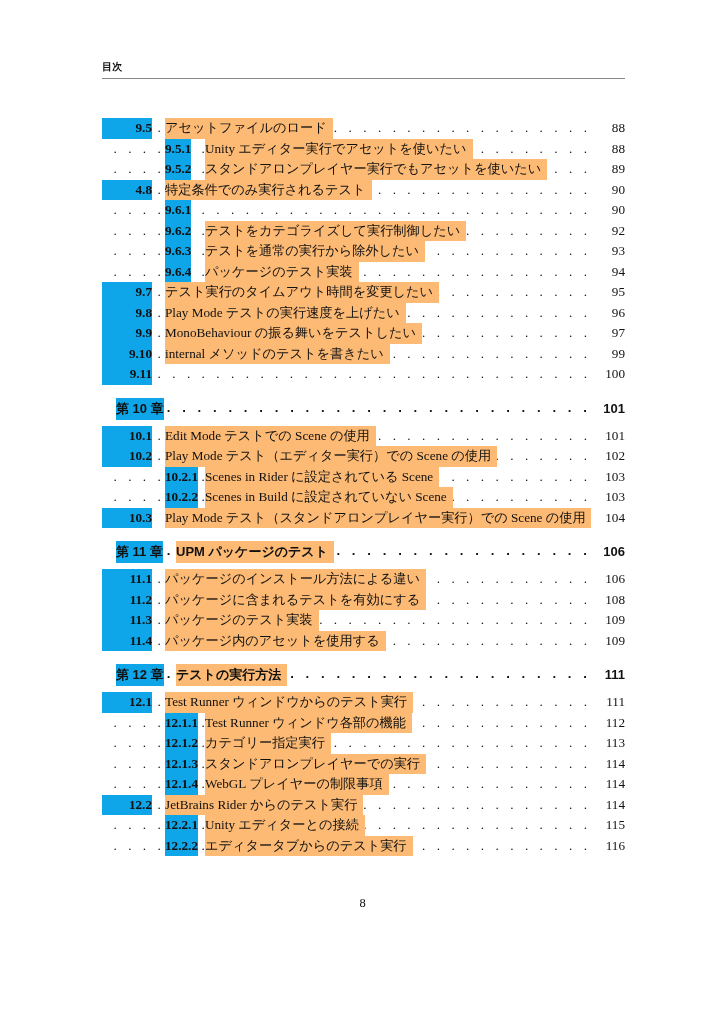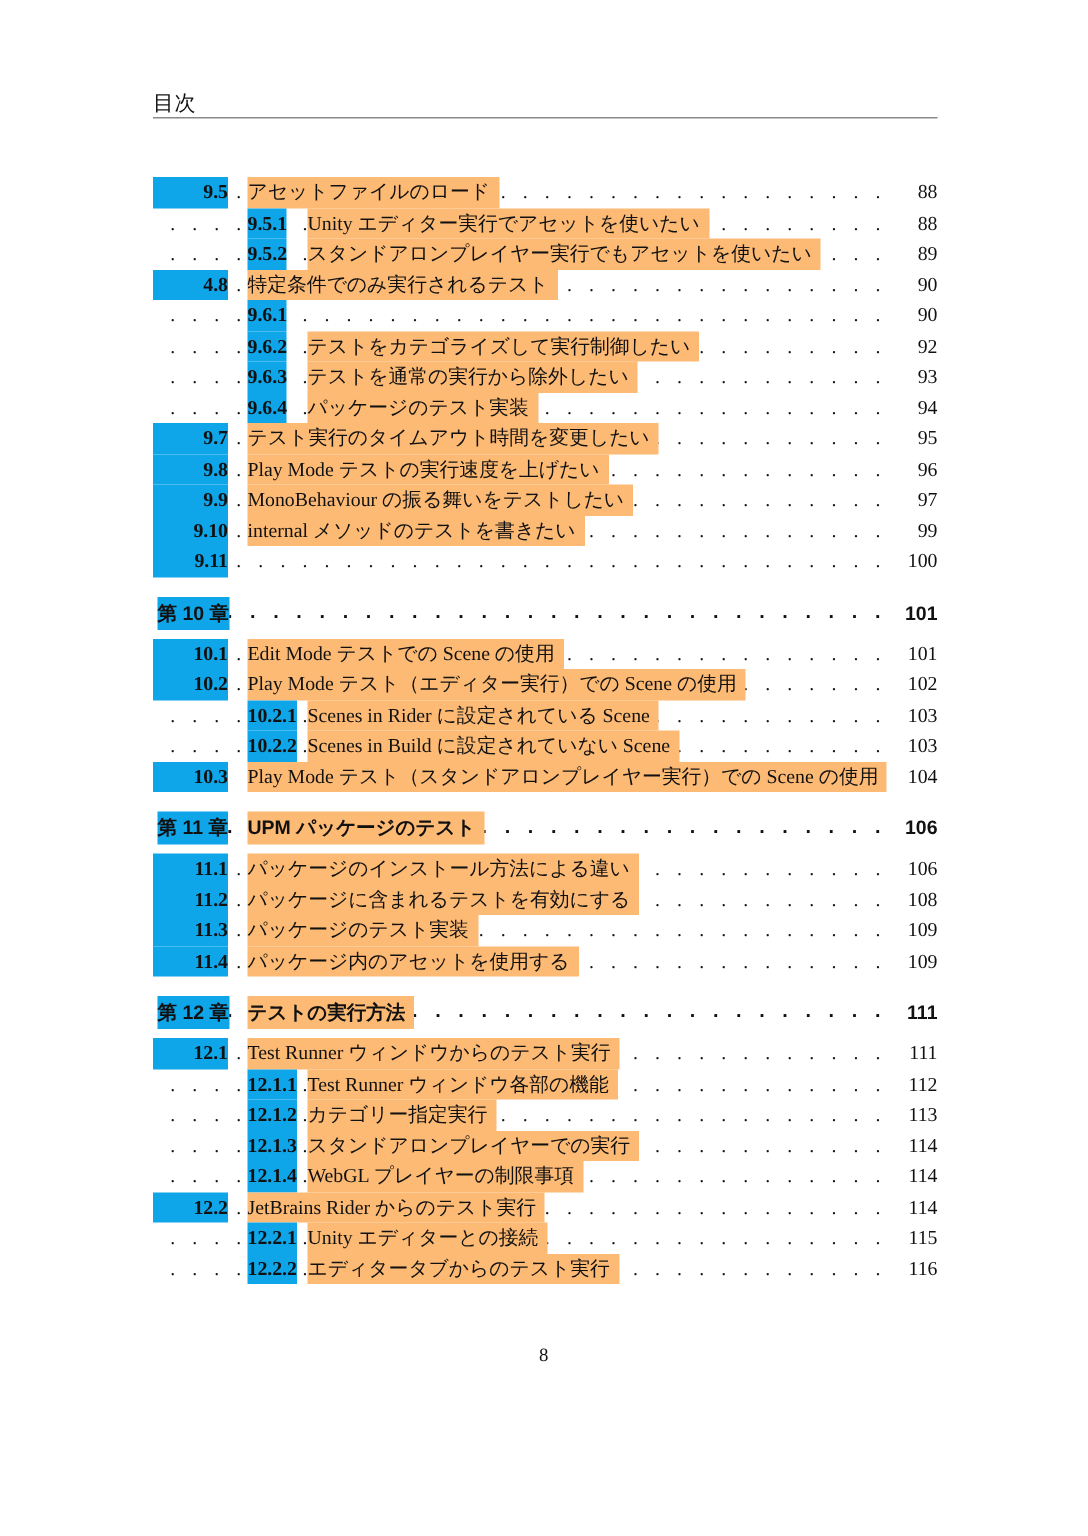--- a/index.html
+++ b/index.html
@@ -29,22 +29,22 @@
     left: 102px;
     top: 60px;
     width: 523px;
     height: 22px;
   }
   .header-title {
     position: absolute;
     left: 0;
     top: 0;
     font-family: "Liberation Sans", "DejaVu Sans", sans-serif;
-    font-weight: normal;
-    font-size: 14px;
+    font-weight: bold;
+    font-size: 10px;
     letter-spacing: 0.3px;
     color: #111111;
     background: #ffffff;
     padding-right: 4px;
     z-index: 2;
   }
   .header-rule {
     position: absolute;
     left: 0;
     bottom: 3px;
@@ -72,20 +72,21 @@
 
   
   .row.chapter {
     font-family: "Liberation Sans", "DejaVu Sans", sans-serif;
     font-weight: bold;
     font-size: 13px;
     height: 22px;
     line-height: 22px;
     margin-top: 13px;
     margin-bottom: 6px;
+    margin-left: 11px;
   }
 
   .num {
     position: absolute;
     top: 0;
     text-align: right;
   }
   
   .row.section .num {
     left: 0px;

